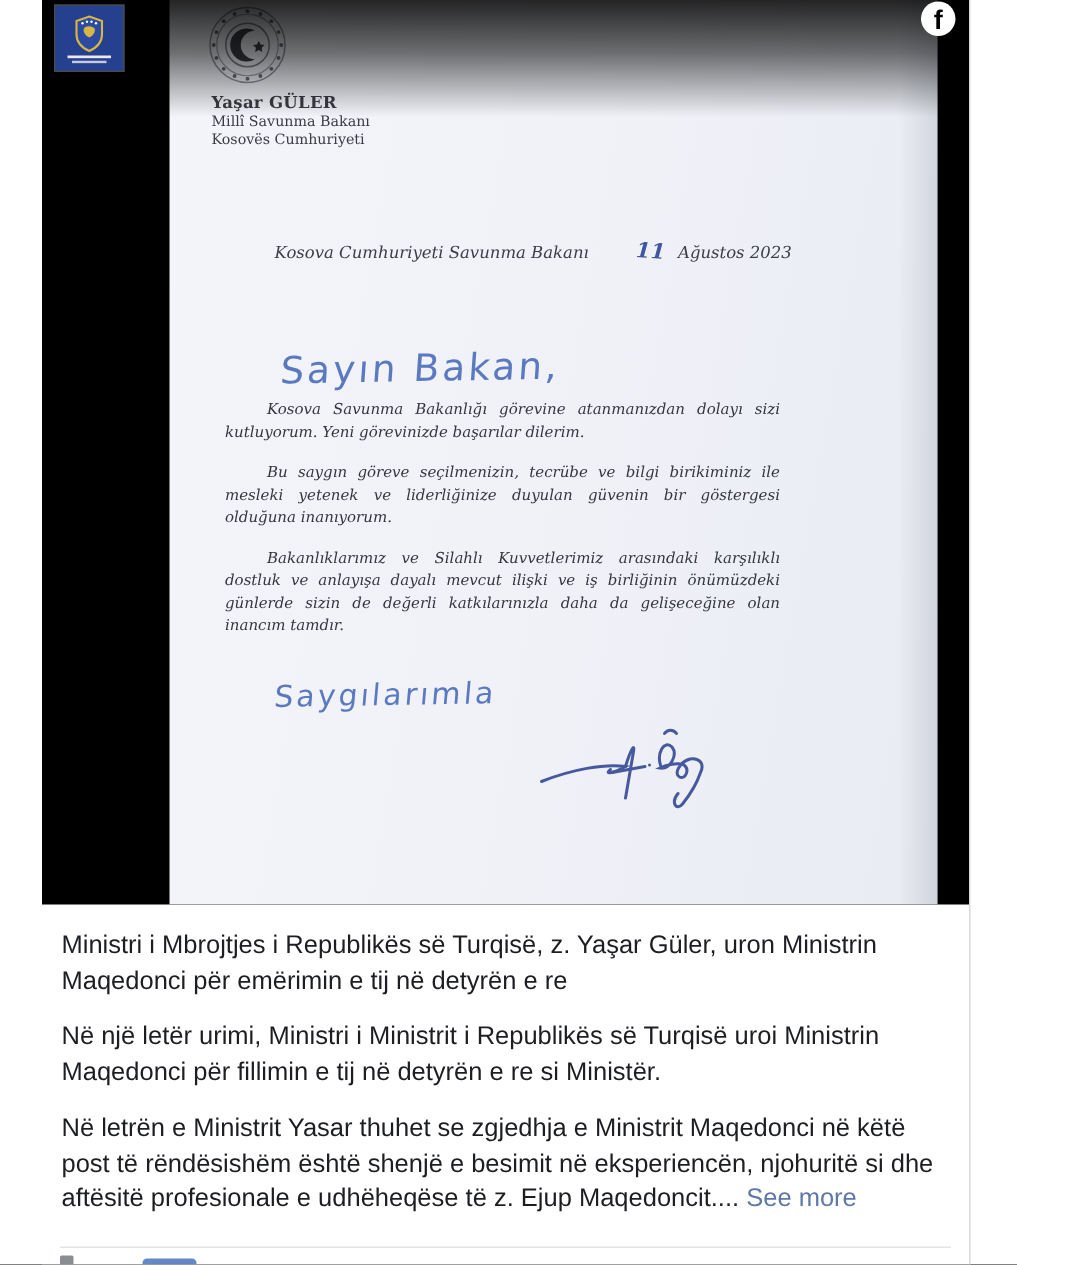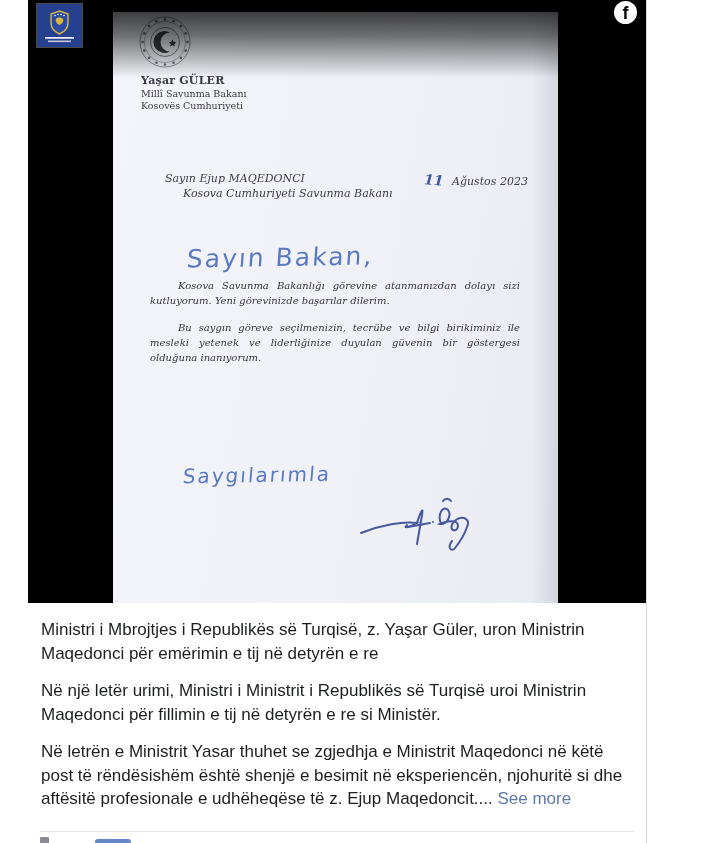--- a/index.html
+++ b/index.html
@@ -3,21 +3,21 @@
 <meta charset="utf-8">
 <style>
   html,body{margin:0;padding:0;}
   body{width:714px;height:843px;background:#ffffff;font-family:"Liberation Sans",sans-serif;overflow:hidden;position:relative;}
 
   .embed{position:absolute;left:28px;top:0;width:618px;height:843px;background:#fff;
          border-right:1px solid #d8dade;box-sizing:content-box;overflow:hidden;}
 
   
   .media{position:relative;width:100%;height:603px;background:#000;overflow:hidden;cursor:pointer;}
-  .photo{position:absolute;left:85px;top:12px;width:445px;height:603px;
+  .photo{position:absolute;left:85px;top:0;width:512px;height:603px;
          background:linear-gradient(100deg,#f3f5fa 0%,#eff1f7 55%,#e9ebf2 100%);}
   .photo::after{content:"";position:absolute;right:0;top:0;width:26px;height:100%;
          background:linear-gradient(to right,rgba(255,255,255,0),rgba(110,120,140,.20));}
 
   
   .seal{position:absolute;left:26px;top:4px;}
   .sender{position:absolute;left:28px;top:62px;font-family:"DejaVu Serif",serif;color:#3a3b44;}
   .sender .nm{font-size:11px;font-weight:bold;letter-spacing:.2px;}
   .sender .ln{font-size:9.5px;margin-top:1px;}
 
@@ -104,34 +104,34 @@
         </svg>
       </span>
 
       <div class="sender">
         <div class="nm">Yaşar GÜLER</div>
         <div class="ln">Millî Savunma Bakanı</div>
         <div class="ln">Kosovës Cumhuriyeti</div>
       </div>
 
       <div class="recipient">
-        <div class="r1">Sayın Ejup MAQEDONCI</div>
         <div class="r2">Kosova Cumhuriyeti Savunma Bakanı</div>
       </div>
 
       <div class="dateline">
         <span class="day">11</span>
         <span class="rest">Ağustos 2023</span>
       </div>
 
       <div class="hand greeting">Sayın Bakan,</div>
 
       <div class="letter-body">
         <p>Kosova Savunma Bakanlığı görevine atanmanızdan dolayı sizi kutluyorum. Yeni görevinizde başarılar dilerim.</p>
         <p>Bu saygın göreve seçilmenizin, tecrübe ve bilgi birikiminiz ile mesleki yetenek ve liderliğinize duyulan güvenin bir göstergesi olduğuna inanıyorum.</p>
+        <p>Bakanlıklarımız ve Silahlı Kuvvetlerimiz arasındaki karşılıklı dostluk ve anlayışa dayalı mevcut ilişki ve iş birliğinin önümüzdeki günlerde sizin de değerli katkılarınızla daha da gelişeceğine olan inancım tamdır.</p>
       </div>
 
       <div class="hand closing">Saygılarımla</div>
 
       <span class="signature">
         <svg width="125" height="60" viewBox="0 0 125 60" fill="none" stroke="#46599f" stroke-width="2" stroke-linecap="round">
           <path d="M2 41 C22 33 44 29 58 31 C51 35 43 37 48 33"></path>
           <path d="M58 31 C61 21 65 13 63 23 L58 52"></path>
           <path d="M49 35 L71 31"></path>
           <circle cx="74" cy="30" r="1" fill="#46599f" stroke="none"></circle>

